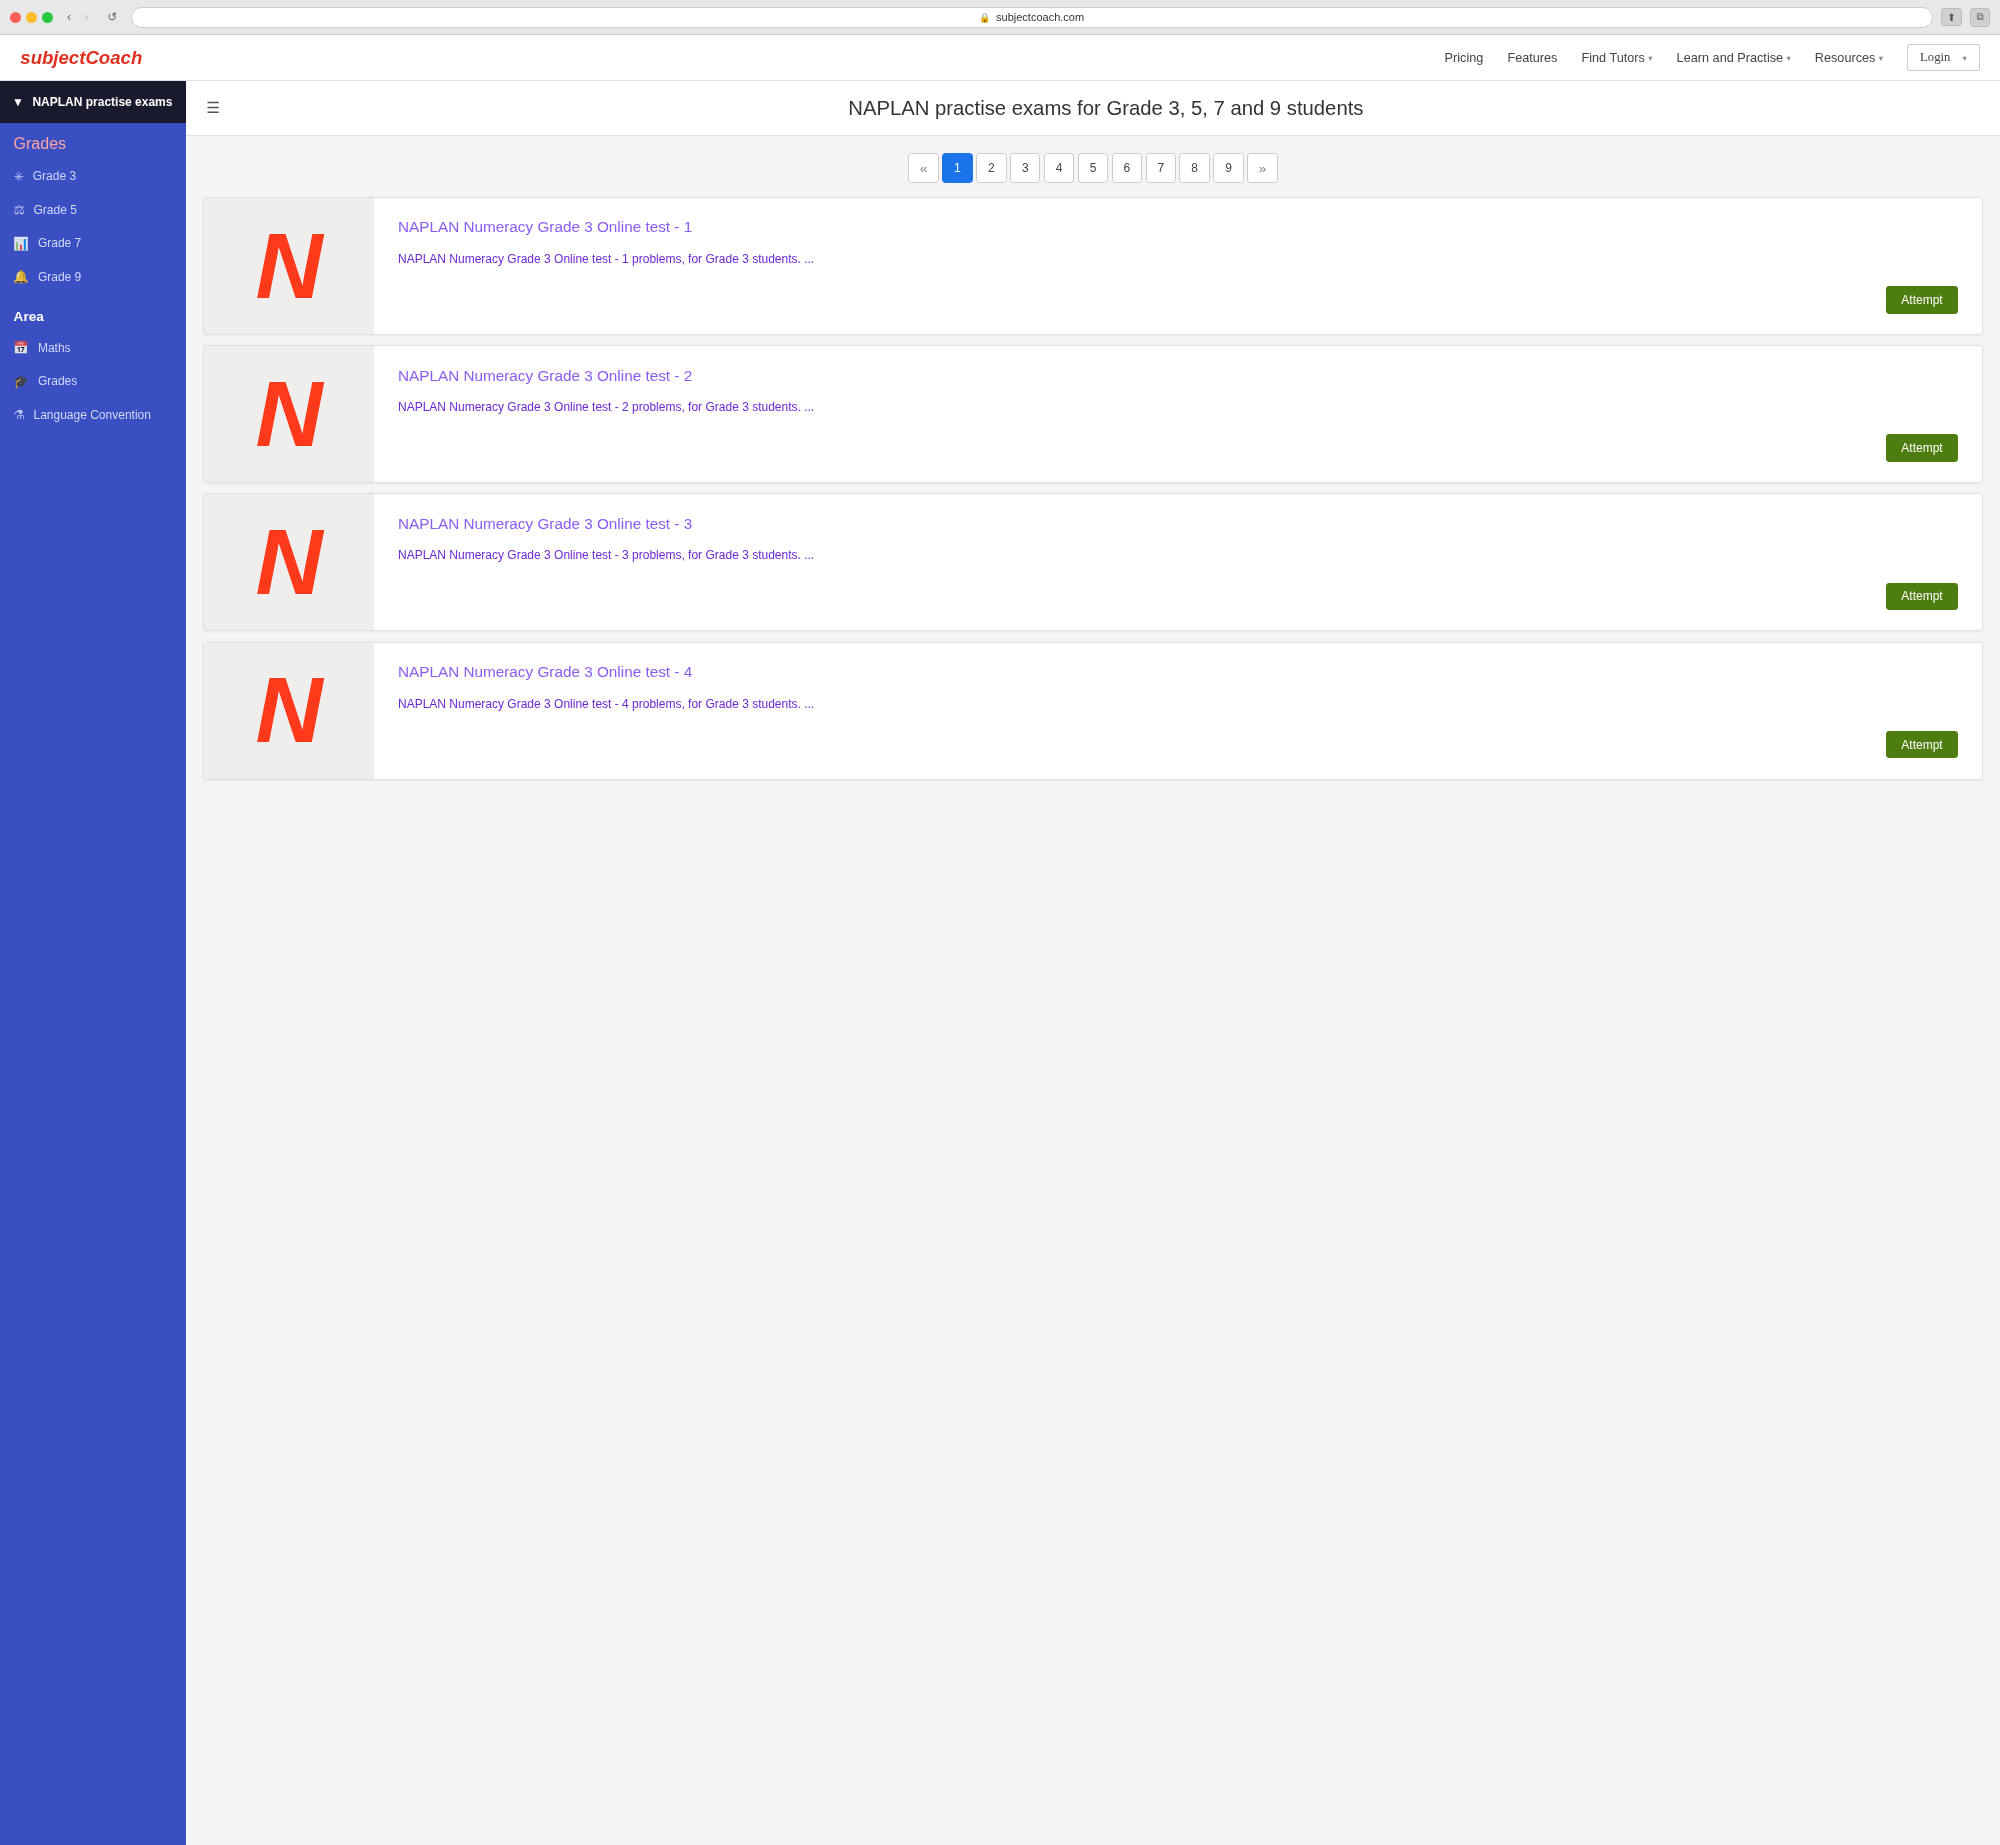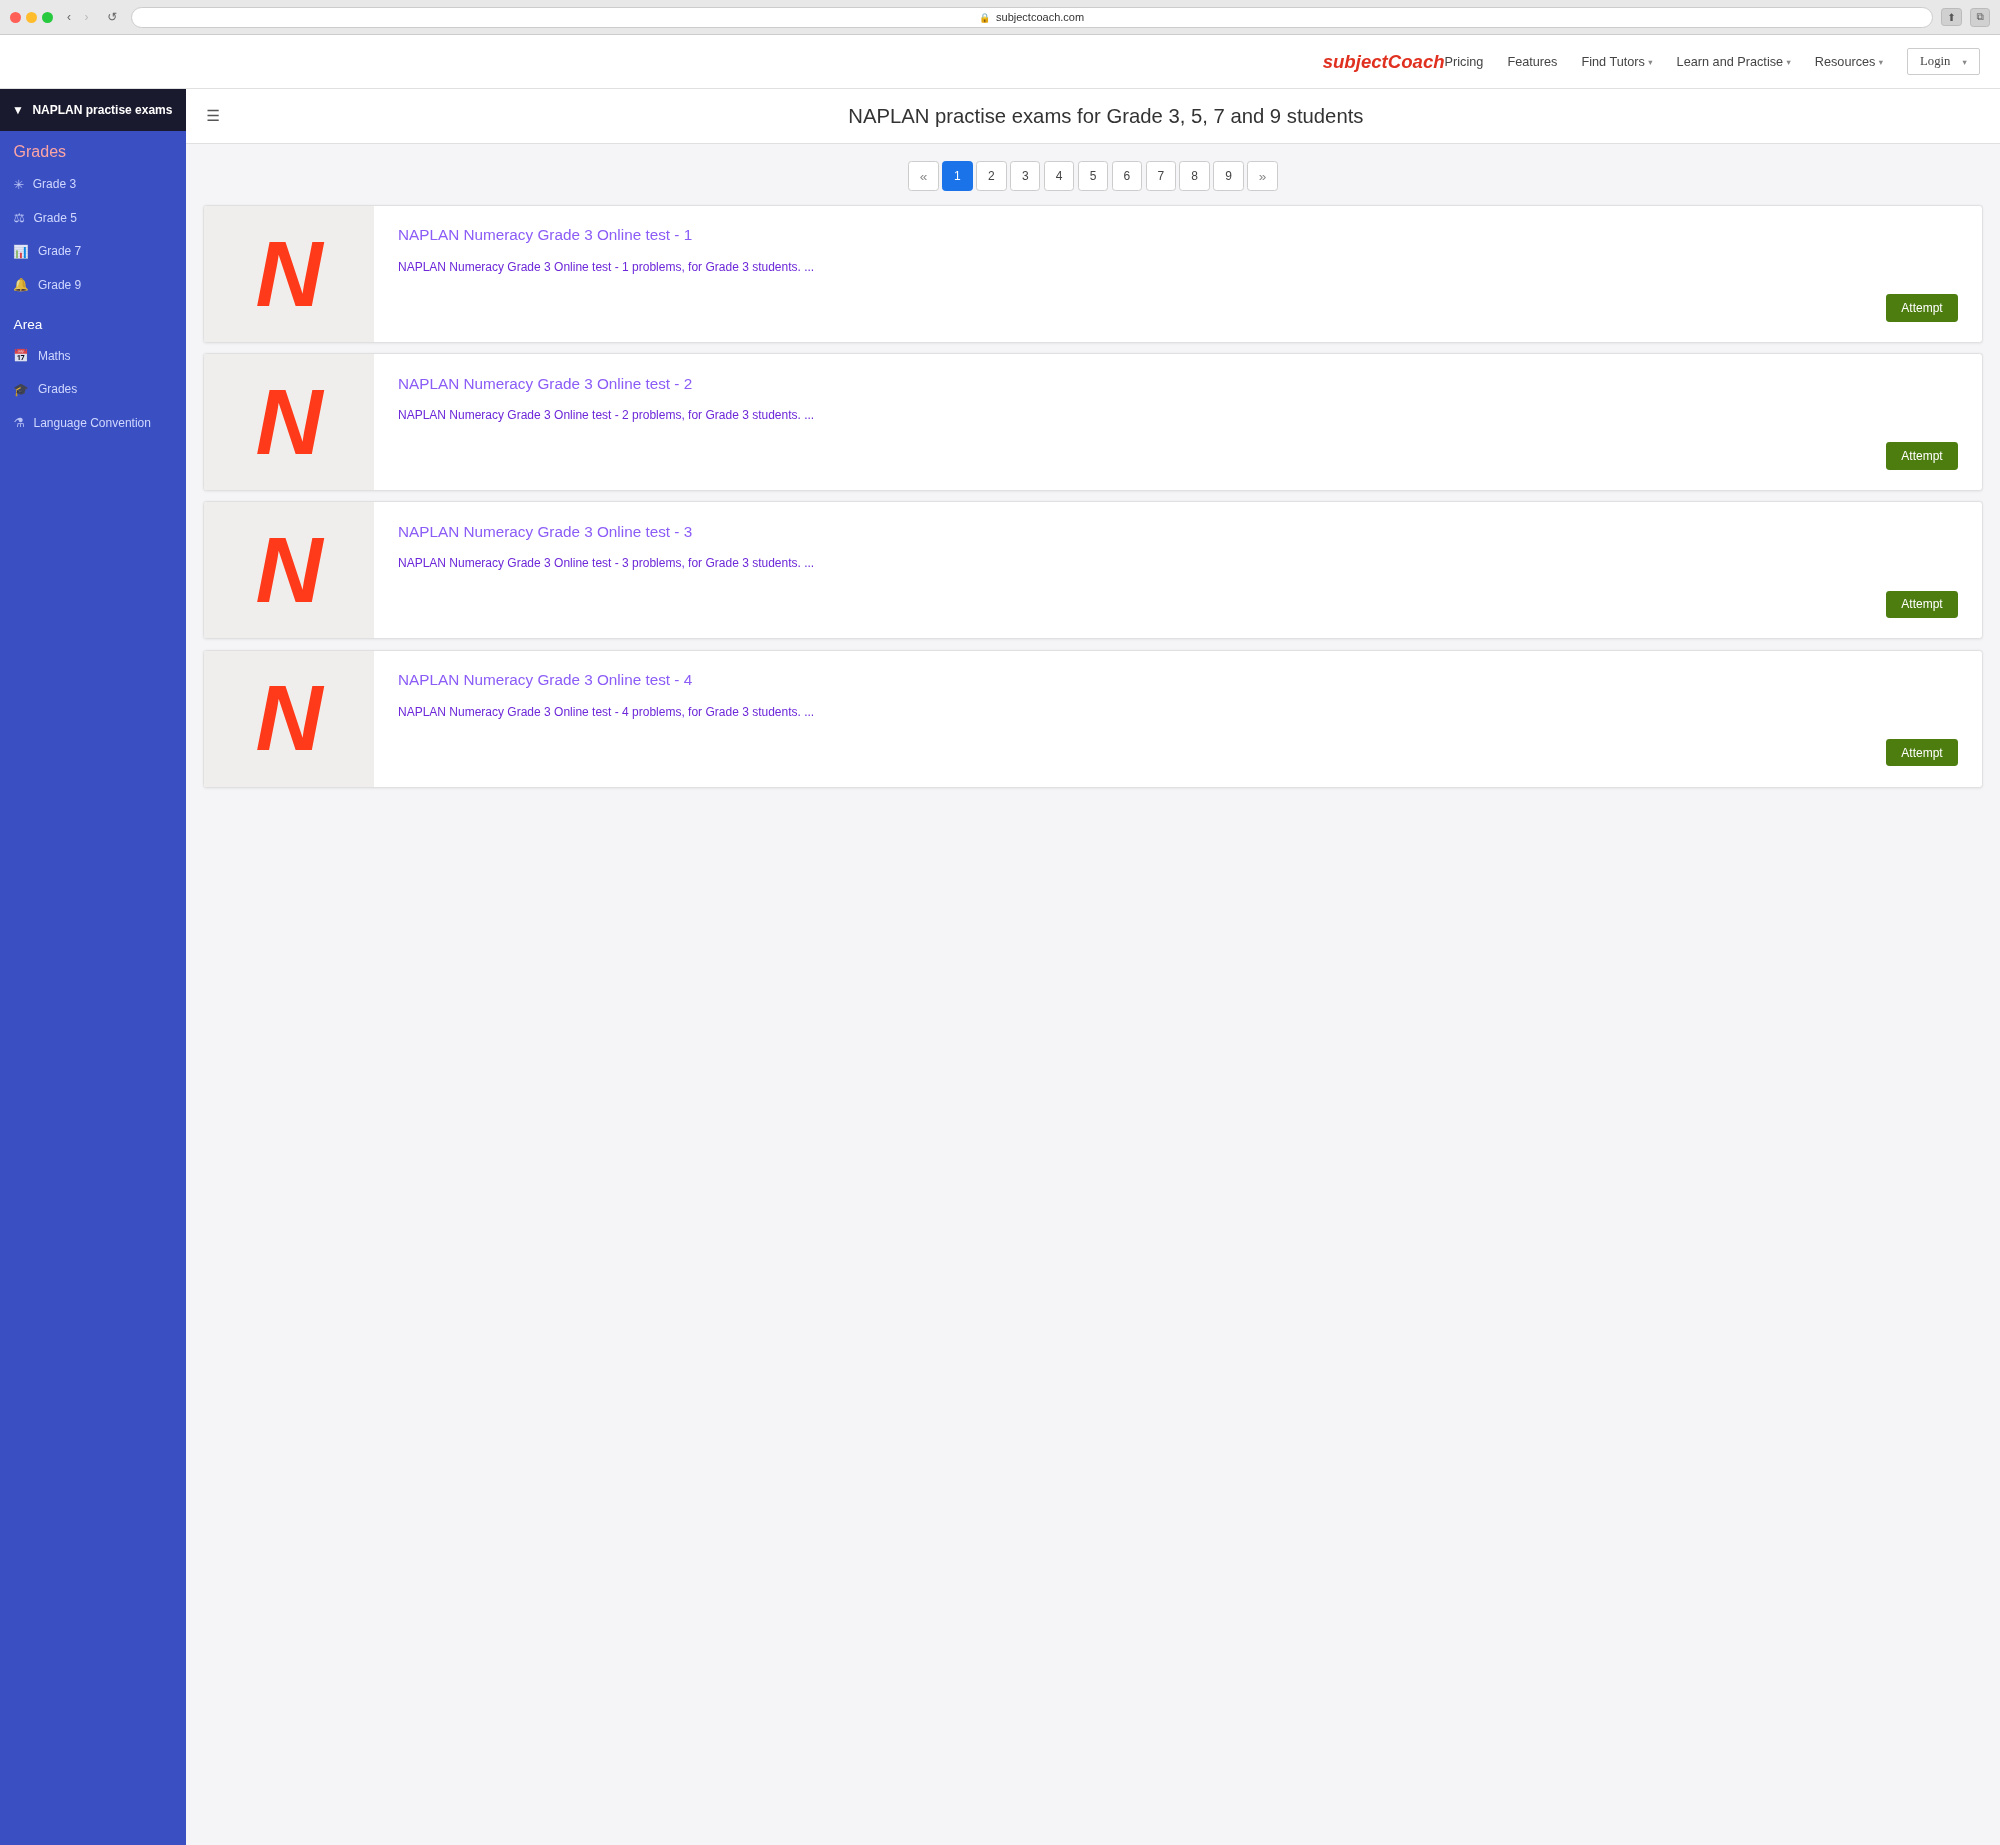--- a/index.html
+++ b/index.html
@@ -35,22 +35,22 @@
       display: flex; align-items: center; justify-content: center; gap: 5.1px;
     }
     .lock-icon { color: #888; font-size: 9.3px; }
 
     
     .app { display: flex; flex-direction: column; height: calc(100vh - 34px); min-height: 763px; }
 
     
     .top-nav {
       background: white; border-bottom: 0.8px solid #e0e0e0;
-      padding: 0 20.3px; height: 54px;
-      display: flex; align-items: center; justify-content: flex-end;
+      padding: 0 20.3px; height: 46px;
+      display: flex; align-items: center; justify-content: space-between;
     }
     .logo { font-size: 18.6px; font-weight: bold; color: #333; font-style: italic; }
     .logo span { color: #e03020; }
     .nav-links { display: flex; align-items: center; gap: 24px; }
     .nav-link {
       color: #444; text-decoration: none; font-size: 12.7px; cursor: pointer;
       background: none; border: none; display: flex; align-items: center; gap: 3.4px;
     }
     .dropdown-arrow { font-size: 8.5px; color: #888; }
     .login-btn {
@@ -77,21 +77,21 @@
       padding: 12px 13.6px 6.8px; font-size: 16px; font-weight: normal;
       color: #fca5a5;
     }
     .sidebar-item {
       padding: 9.3px 13.6px; display: flex; align-items: center; gap: 8.5px;
       cursor: pointer; font-size: 12px; color: #d0d8ff;
       transition: background 0.15s;
     }
     .sidebar-item .item-icon { font-size: 12.7px; opacity: 0.85; }
     .sidebar-area-title {
-      padding: 15.3px 13.6px 6.8px; font-size: 13.6px; font-weight: normal;
+      padding: 15.3px 13.6px 6.8px; font-size: 13.6px; font-weight: bold;
       color: white;
     }
 
     
     .page-content {
       flex: 1; background: #f5f5f7; overflow-y: auto; padding: 0;
     }
     .page-header {
       background: white; padding: 15.3px 20.3px;
       display: flex; align-items: center; gap: 12px;

